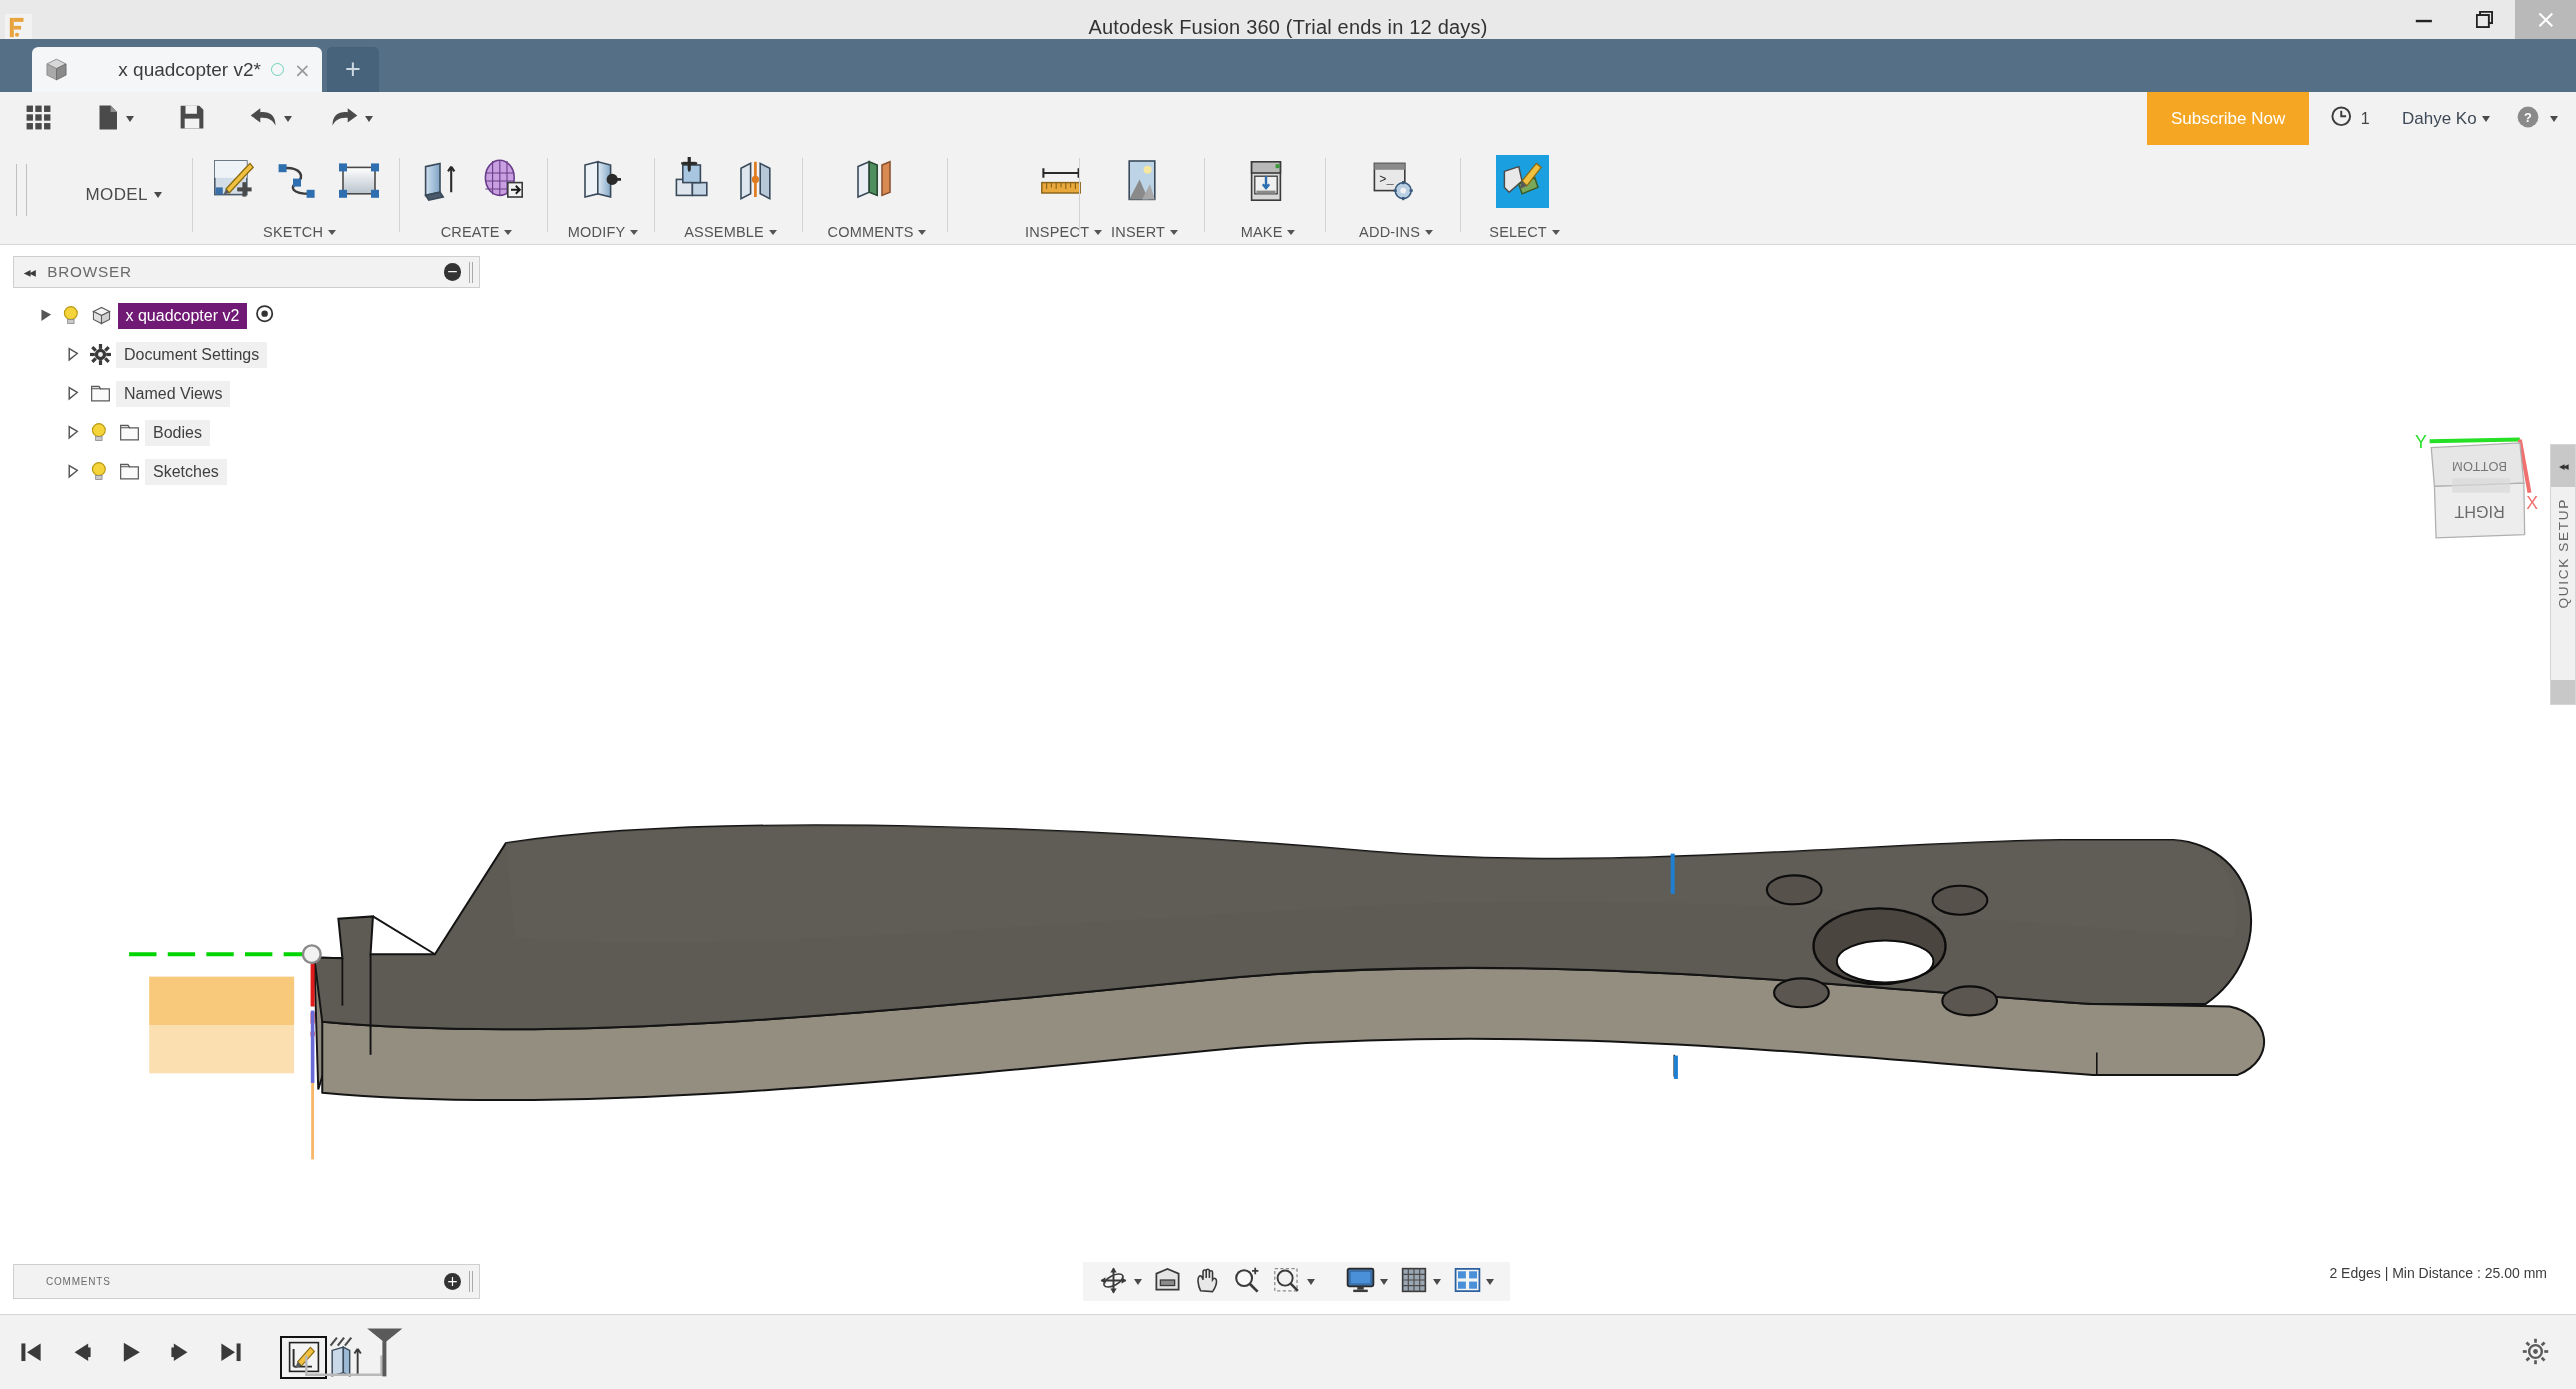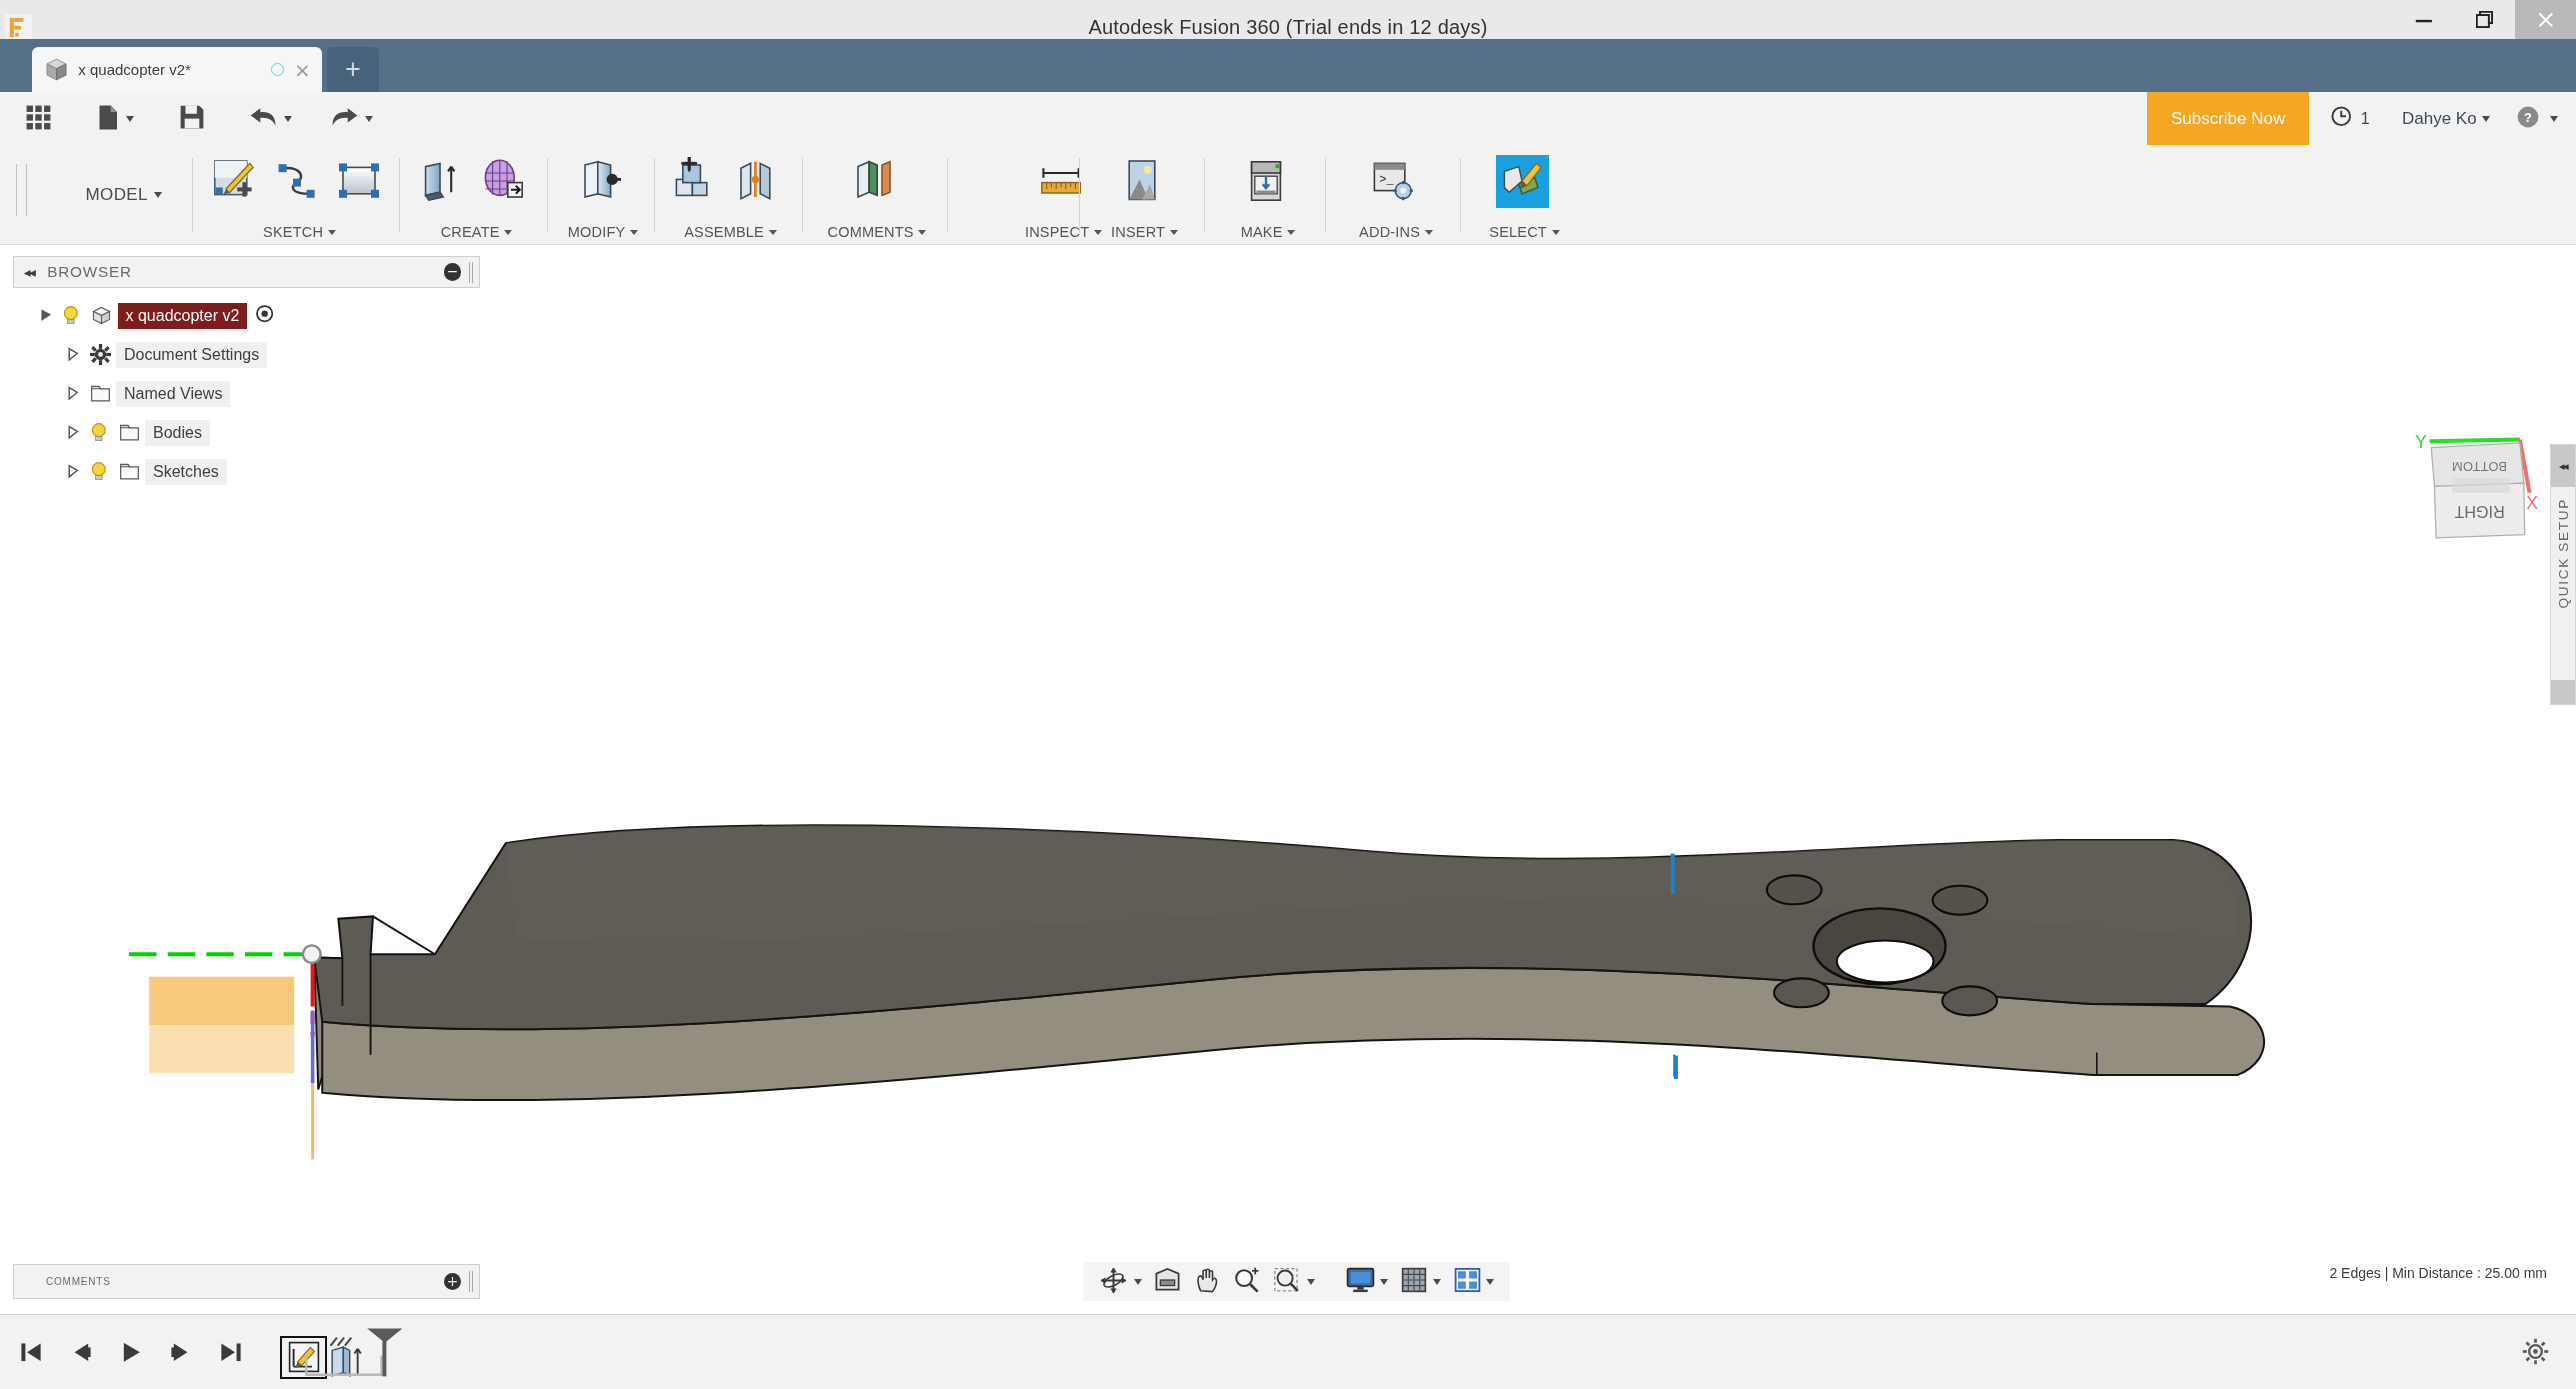--- a/index.html
+++ b/index.html
@@ -37,21 +37,21 @@
   .tabstrip{
     position:absolute; left:0; top:39px; width:2576px; height:53px;
     background:#556f87;
   }
   .doc-tab{
     position:absolute; left:32px; top:8px; width:290px; height:45px;
     background:#f4f6f7; border-radius:6.4px 6.4px 0 0;
     display:flex; align-items:center; padding:0 11.3px;
   }
   .tab-cube{ width:27px; height:27px; flex:none; margin-right:8px; }
-  .tab-label{ font-size:15px; color:#3d3d3d; flex:1; }
+  .tab-label{ font-size:19px; color:#3d3d3d; flex:1;margin-left:40px; }
   .tab-dot{
     width:13.7px; height:13.7px; border:1.9px solid #6fd3bc; border-radius:50%;
     margin-right:9.7px; flex:none;
   }
   .tab-x{ color:#9a9a9a; font-size:20px; line-height:1; flex:none; font-family:"DejaVu Sans", sans-serif;}
   .tab-plus{
     position:absolute; left:327px; top:8px; width:52px; height:45px;
     background:#47637c; border-radius:4.8px 4.8px 0 0;
     display:flex; align-items:center; justify-content:center;
     color:#cfd9e2; font-size:27px; line-height:1;
@@ -113,21 +113,21 @@
     font-family:"DejaVu Sans", sans-serif;
   }
   .bpanel-grip{ width:3.2px; height:21px; margin-right:6.4px; border-left:0.8px solid #aaa; border-right:0.8px solid #aaa;}
 
   .tree{ position:absolute; left:13px; top:296px; width:467px; }
   .tnode{ display:flex; align-items:center; height:39px; position:relative; }
   .tarrow{ width:21px; display:flex; justify-content:center; color:#555; flex:none; }
   .tbulb{ width:29px; display:flex; justify-content:center; flex:none; }
   .ticon{ width:32px; display:flex; justify-content:center; flex:none; }
   .tlabel{ font-size:16px; color:#3f3f3f; background:#f0f0f0; padding:4px 8px; white-space:nowrap;}
-  .tnode.selected .tlabel{ background:#7f1d1d; color:#ffffff; }
+  .tnode.selected .tlabel{ background:#701a75; color:#ffffff; }
   .tradio{ margin-left:8px; flex:none; }
 
   
   .canvas{
     position:absolute; left:0; top:246px; width:2576px; height:1010px; background:#ffffff;
   }
 
   
   .quicksetup{
     position:absolute; right:0; top:444px; width:26px; height:261px;

